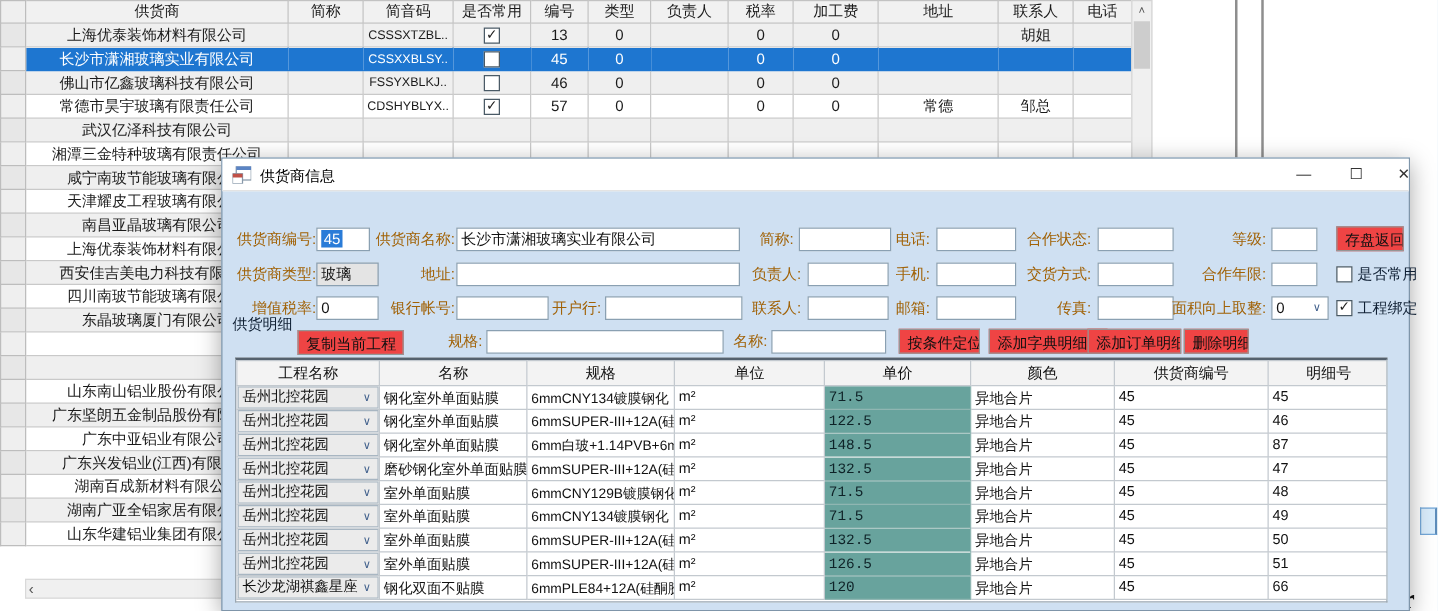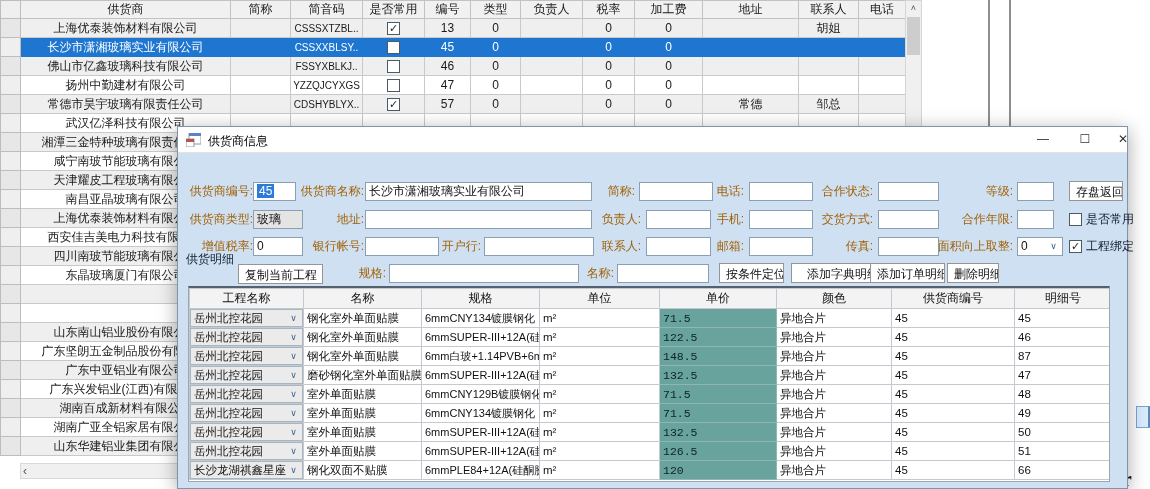--- a/index.html
+++ b/index.html
@@ -36,21 +36,21 @@
   .title-ic{position:absolute;left:8px;top:6px;}
   .title-tx{position:absolute;left:30px;top:6px;font-size:12px;color:#000;}
   .wbtn{position:absolute;top:2px;width:26px;height:21px;text-align:center;line-height:21px;font-size:12px;color:#333;}
   .wmin{left:852px;} .wmax{left:894px;} .wcls{left:932px;}
   .dbody{position:absolute;left:0;top:26px;width:951px;height:337px;}
 
   .lbl{position:absolute;height:18px;line-height:18px;font-size:12px;color:#a16207;text-align:right;white-space:nowrap;}
   .inp{position:absolute;height:19px;background:#fff;border:1px solid #8aa0b2;font-size:12px;line-height:17px;padding:0 3px;color:#111;overflow:hidden;white-space:nowrap;}
   .inp.ro{background:#e4e4e4;}
   .seltext{background:#2a7cd8;color:#fff;padding:0 2px;}
-  .btn{position:absolute;height:20px;background:#ffffff;border:1px solid #959595;font-size:12px;text-align:right;line-height:18px;color:#111;white-space:nowrap;overflow:hidden;}
+  .btn{position:absolute;height:20px;background:#ef4444;border:1px solid #959595;font-size:12px;text-align:left;line-height:18px;color:#111;white-space:nowrap;overflow:hidden;}
   .cbx{position:absolute;height:18px;font-size:12px;color:#0f1f33;white-space:nowrap;line-height:18px;}
   .cbx span.cb{margin-right:4px;}
   .comboarrow{position:absolute;right:1px;top:1px;width:15px;height:15px;font-size:9px;color:#41608c;text-align:center;line-height:15px;}
   .grouplbl{position:absolute;left:8px;top:98px;font-size:12px;color:#0f1f33;}
 
   
   .gridwrap{position:absolute;left:10px;top:133px;width:922px;height:196px;background:#fff;border:1px solid #9aa7b2;border-top:2px solid #55616e;overflow:hidden;}
   table.grid{border-collapse:collapse;table-layout:fixed;font-size:11.5px;color:#111;width:922px;}
   table.grid th{background:#f3f3f3;border:1px solid #c3c9cf;font-weight:normal;height:16px;text-align:center;font-size:12px;}
   table.grid td{border:1px solid #c3c9cf;height:18px;padding:0 3px;text-align:left;overflow:hidden;white-space:nowrap;background:#fff;}
@@ -138,35 +138,20 @@
           <td>0</td>
           <td></td>
           <td>0</td>
           <td>0</td>
           <td></td>
           <td></td>
           <td></td>
         </tr>
         <tr>
           <td class="gut"></td>
-          <td>扬州中勤建材有限公司</td>
-          <td></td>
-          <td class="code">YZZQJCYXGS</td>
-          <td><span class="cb"></span></td>
-          <td>47</td>
-          <td>0</td>
-          <td></td>
-          <td>0</td>
-          <td>0</td>
-          <td></td>
-          <td></td>
-          <td></td>
-        </tr>
-        <tr>
-          <td class="gut"></td>
           <td>常德市昊宇玻璃有限责任公司</td>
           <td></td>
           <td class="code">CDSHYBLYX..</td>
           <td><span class="cb">✓</span></td>
           <td>57</td>
           <td>0</td>
           <td></td>
           <td>0</td>
           <td>0</td>
           <td>常德</td>

